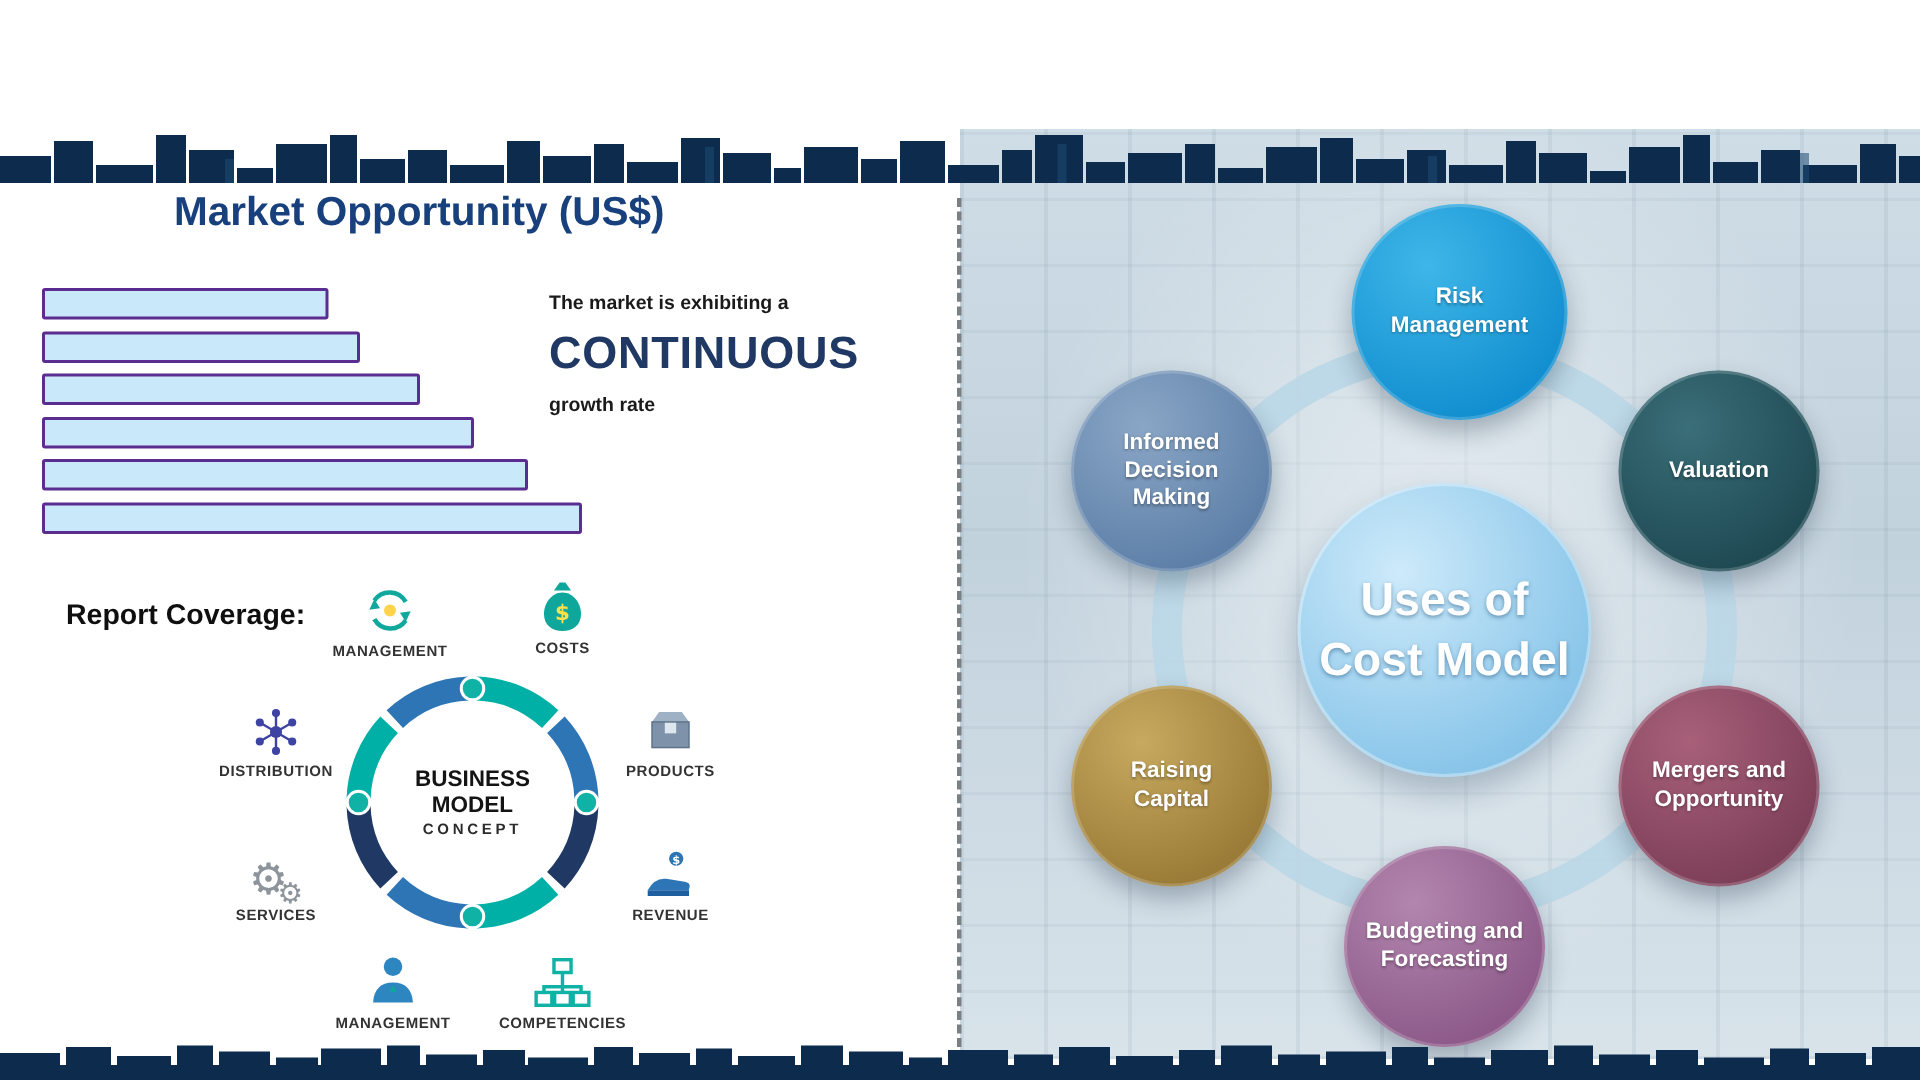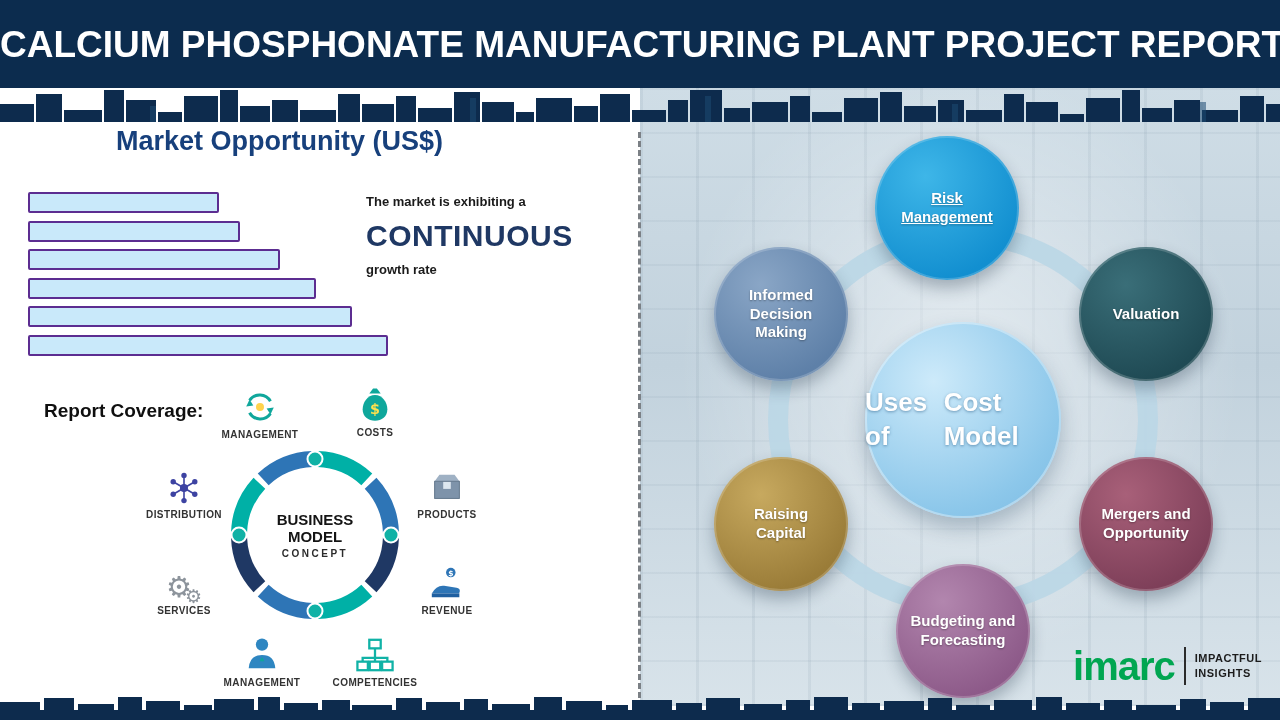--- a/index.html
+++ b/index.html
@@ -54,49 +54,46 @@
       repeating-linear-gradient(90deg, rgba(100,125,145,.10) 0 3px, rgba(0,0,0,0) 3px 56px),
       repeating-linear-gradient(0deg, rgba(100,125,145,.08) 0 2px, rgba(0,0,0,0) 2px 44px),
       linear-gradient(180deg,#cfdde6 0%,#c2d2dd 45%,#d8e3ea 100%);
     overflow:hidden;}
   .divider{position:absolute;left:638px;top:132px;height:566px;width:0;
            border-left:3px dashed #7b8085;z-index:4;}
   .big-ring{position:absolute;left:113px;top:124px;width:420px;height:420px;}
   .center-circle{position:absolute;left:225px;top:236px;width:196px;height:196px;border-radius:50%;
       background:radial-gradient(circle at 35% 30%, #cdeafa 0%, #8cc7ea 70%, #79b9e2 100%);
       box-shadow:0 10px 20px rgba(30,60,90,.28), inset 0 0 0 2px rgba(255,255,255,.35);
-      display:flex;flex-direction:row;align-items:center;justify-content:center;
-      color:#fff;font-size:26px;font-weight:bold;text-shadow:0 1px 3px rgba(40,90,130,.55);line-height:1.3;}
+      display:flex;flex-direction:column;align-items:center;justify-content:center;
+      color:#fff;font-size:31px;font-weight:bold;text-shadow:0 1px 3px rgba(40,90,130,.55);line-height:1.3;}
   .node{position:absolute;width:134px;height:134px;border-radius:50%;display:flex;align-items:center;
       justify-content:center;text-align:center;color:#fff;font-weight:bold;font-size:15px;line-height:1.25;
       padding:14px;box-sizing:border-box;
       box-shadow:inset 0 0 0 2px rgba(255,255,255,.18), 0 8px 16px rgba(20,40,60,.30);
       text-shadow:0 1px 2px rgba(0,0,0,.35);}
-  .node-risk{width:144px;height:144px;left:235px;top:50px;text-decoration:underline;}
+  .node-risk{width:144px;height:144px;left:261px;top:50px;}
   .node-informed{left:74px;top:161px;}
   .node-valuation{left:439px;top:161px;}
   .node-raising{left:74px;top:371px;}
   .node-mergers{left:439px;top:371px;}
   .node-budgeting{left:256px;top:478px;}
 
   
   .logo{position:absolute;right:18px;top:560px;display:flex;align-items:center;gap:9px;z-index:5;}
   .brand{font-size:40px;font-weight:bold;letter-spacing:-1px;line-height:1;}
   .logo-sep{width:2px;height:38px;background:#2b2b2b;}
   .tagline{display:flex;flex-direction:column;justify-content:center;}
   .tagline span{font-size:11px;font-weight:bold;color:#1c1c1c;letter-spacing:.5px;line-height:1.35;}
 </style>
 </head>
 <body>
 
 <div class="stage">
 
-  <header class="topbar">
-    <h1>CALCIUM PHOSPHONATE MANUFACTURING PLANT PROJECT REPORT</h1>
-  </header>
 
   <svg class="skyline-top" viewBox="0 0 1280 36" preserveAspectRatio="none">
     <g fill="#0d2b4d">
       <rect x="0" y="18" width="34" height="18"></rect>
         <rect x="36" y="8" width="26" height="28"></rect>
         <rect x="64" y="24" width="38" height="12"></rect>
       <rect x="104" y="4" width="20" height="32"></rect>
         <rect x="126" y="14" width="30" height="22"></rect>
         <rect x="158" y="26" width="24" height="10"></rect>
       <rect x="184" y="10" width="34" height="26"></rect>
@@ -331,28 +328,20 @@
     <div class="node node-raising" style="background: radial-gradient(circle at 35% 28%, rgb(199, 169, 95) 0%, rgb(154, 124, 56) 75%);">
       <span>Raising Capital</span>
     </div>
     <div class="node node-mergers" style="background: radial-gradient(circle at 35% 28%, rgb(168, 96, 121) 0%, rgb(126, 63, 89) 75%);">
       <span>Mergers and Opportunity</span>
     </div>
     <div class="node node-budgeting" style="background: radial-gradient(circle at 35% 28%, rgb(178, 134, 174) 0%, rgb(141, 90, 137) 75%);">
       <span>Budgeting and Forecasting</span>
     </div>
 
-    <div class="logo">
-      <span class="brand" style="color: rgb(0, 166, 81);">imarc</span>
-      <span class="logo-sep"></span>
-      <span class="tagline">
-        <span>IMPACTFUL</span>
-        <span>INSIGHTS</span>
-      </span>
-    </div>
   </section>
 
   <svg class="skyline-bottom" viewBox="0 0 1280 24" preserveAspectRatio="none">
     <g fill="#0d2b4d">
       <rect x="0" y="14" width="1280" height="10"></rect>
       <rect x="0" y="6" width="40" height="8"></rect>
         <rect x="44" y="2" width="30" height="12"></rect>
         <rect x="78" y="8" width="36" height="6"></rect>
       <rect x="118" y="1" width="24" height="13"></rect>
         <rect x="146" y="5" width="34" height="9"></rect>

